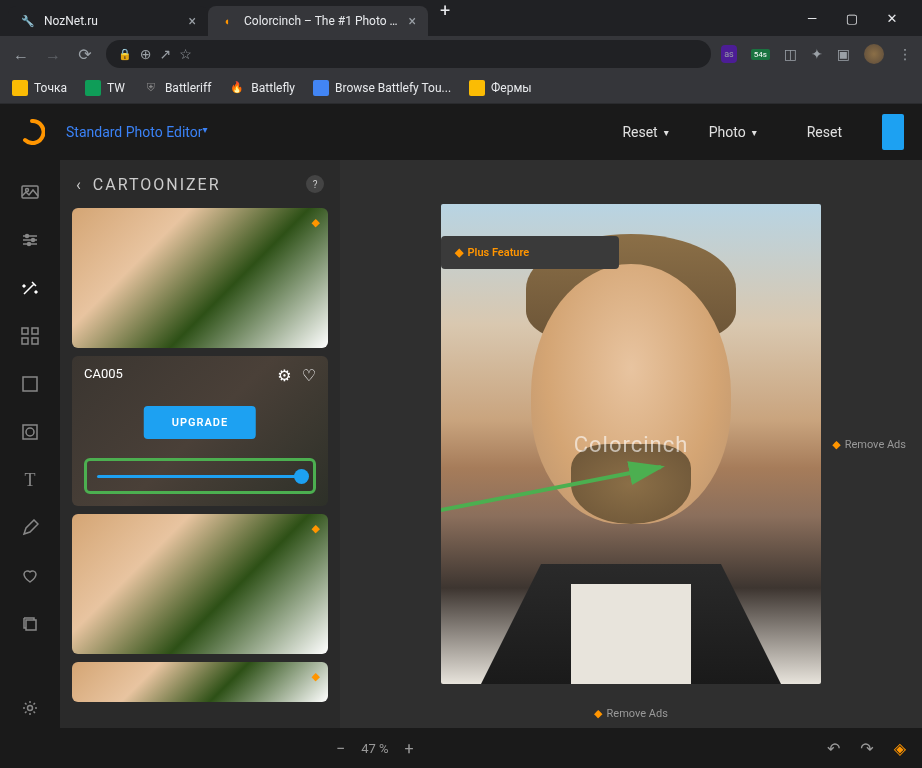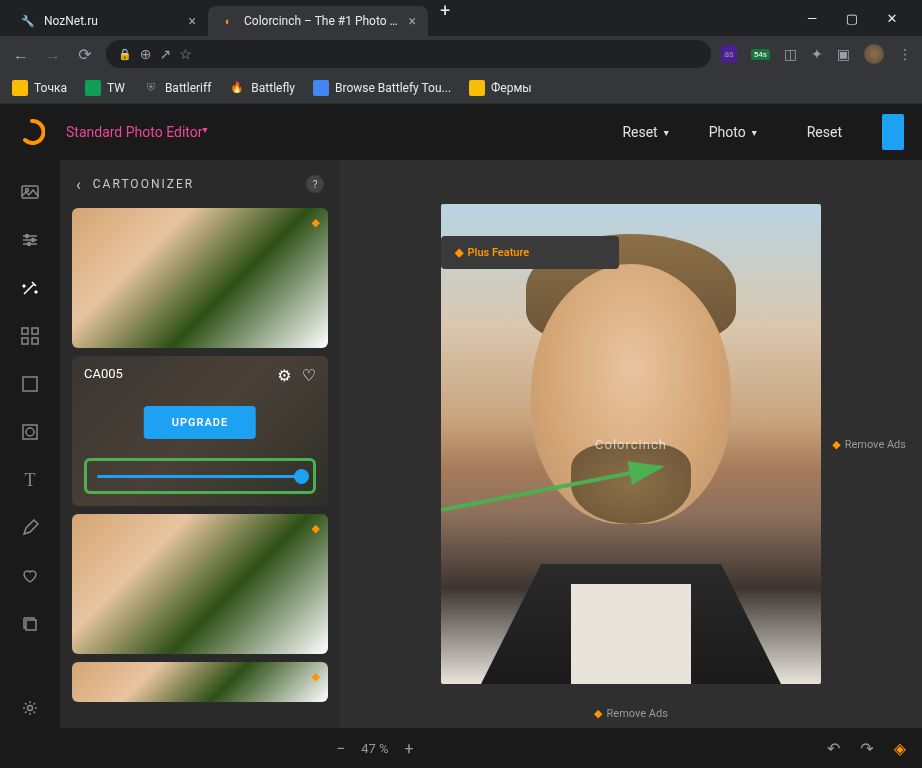--- a/index.html
+++ b/index.html
@@ -21,53 +21,53 @@
 .lock{color:#9aa0a6;font-size:11px}
 .url-text{flex:1}
 .addr-icons{display:flex;gap:14px;align-items:center}
 .addr-icon{color:#9aa0a6;font-size:14px}
 .badge54{background:#1a7340;color:#fff;font-size:8px;padding:1px 3px;border-radius:2px}
 .bookbar{height:32px;background:#35363a;display:flex;padding:0 12px;gap:18px;border-bottom:1px solid #2a2b2e}
 .bookmark{display:flex;align-items:center;gap:6px;font-size:12px;color:#e8eaed}
 .bm-icon{width:16px;height:16px;display:inline-flex;align-items:center;justify-content:center;font-size:11px;border-radius:2px}
 .app-header{height:56px;background:#1a1a1a;display:flex;align-items:center;padding:0 18px;gap:20px}
 .logo{width:28px;height:28px;display:flex;align-items:center;justify-content:center}
-.mode-select{color:#ec4899;font-size:14px;display:flex;align-items:flex-start;}
+.mode-select{color:#3b82f6;font-size:14px;display:flex;align-items:flex-start;}
 .header-spacer{flex:1}
 .header-btn{color:#e0e0e0;font-size:14px;display:flex;align-items:center;gap:6px;padding:0 10px}
 .reset-btn{color:#e0e0e0;font-size:14px;padding:0 20px}
 .blue-btn{width:22px;height:36px;background:#1da1f2;border-radius:2px}
 .app-body{display:flex;height:calc(768px - 36px - 36px - 32px - 56px - 40px)}
 .tool-rail{width:60px;background:#1a1a1a;display:flex;flex-direction:column;align-items:center;padding-top:12px;gap:8px}
 .tool-item{width:40px;height:40px;display:flex;align-items:center;justify-content:center;color:#888;font-size:18px;border-radius:4px}
 .tool-item.active{color:#fff}
 .tool-rail-spacer{flex:1}
 .panel{width:280px;background:#2a2a2a;display:flex;flex-direction:column}
 .panel-head{height:48px;display:flex;align-items:center;padding:0 16px;gap:12px;color:#ccc}
 .panel-back{font-size:16px}
-.panel-title{font-size:12px;letter-spacing:2px;flex:1}
+.panel-title{font-size:16px;letter-spacing:2px;flex:1}
 .panel-help{width:18px;height:18px;border-radius:50%;background:#444;display:flex;align-items:center;justify-content:center;font-size:10px}
 .preset-list{flex:1;overflow:hidden;padding:0 12px}
 .preset{height:140px;border-radius:6px;margin-bottom:8px;position:relative;overflow:hidden;background:linear-gradient(135deg,#d4a574 0%,#e8c4a0 30%,#2d5016 60%,#fff 100%)}
 .preset .diamond{position:absolute;top:8px;right:8px;color:#ff9500;font-size:11px}
 .preset-selected{height:150px;border-radius:6px;margin-bottom:8px;position:relative;background:linear-gradient(135deg,#3a3530 0%,#4a4038 50%,#2d3028 100%)}
 .preset-label{position:absolute;top:10px;left:12px;color:#fff;font-size:13px}
 .preset-icons{position:absolute;top:10px;right:12px;display:flex;gap:10px;color:#fff;font-size:16px}
 .upgrade-btn{position:absolute;top:50px;left:50%;transform:translateX(-50%);background:#1da1f2;color:#fff;font-size:11px;font-weight:600;letter-spacing:1px;padding:10px 28px;border-radius:4px}
 .slider-wrap{position:absolute;bottom:12px;left:12px;right:12px;height:36px;border:3px solid #4caf50;border-radius:6px;display:flex;align-items:center;padding:0 10px}
 .slider-track{flex:1;height:3px;background:#1da1f2;position:relative;border-radius:2px}
 .slider-thumb{position:absolute;right:-6px;top:-6px;width:15px;height:15px;background:#1da1f2;border-radius:50%}
 .canvas-area{flex:1;background:#2f2f2f;position:relative;display:flex;align-items:center;justify-content:center}
 .canvas-img{width:380px;height:480px;background:linear-gradient(180deg,#b8d4e3 0%,#d9c8b0 25%,#c9a47e 45%,#a67c5a 55%,#8b6f5c 65%,#3d3530 80%,#e8e4dc 100%);border-radius:2px;position:relative;overflow:hidden}
 .face-shape{position:absolute;top:60px;left:90px;width:200px;height:260px;background:radial-gradient(ellipse at 50% 40%,#e8c4a0 0%,#d4a574 60%,#b8926e 100%);border-radius:50% 50% 45% 45%}
 .hair-shape{position:absolute;top:30px;left:85px;width:210px;height:110px;background:linear-gradient(180deg,#8b6f47 0%,#6b5437 100%);border-radius:50% 50% 30% 30%}
 .beard{position:absolute;top:240px;left:130px;width:120px;height:80px;background:radial-gradient(ellipse,#8b6f47 0%,#6b5437 100%);border-radius:30% 30% 50% 50%}
 .shirt{position:absolute;bottom:0;left:40px;right:40px;height:120px;background:linear-gradient(180deg,#2a2a2a 0%,#1a1a1a 100%);clip-path:polygon(20% 0,80% 0,100% 100%,0 100%)}
 .shirt-inner{position:absolute;bottom:0;left:130px;width:120px;height:100px;background:#e8e4dc}
-.watermark{position:absolute;top:50%;left:50%;transform:translate(-50%,-50%);color:rgba(255,255,255,0.6);font-size:13px;letter-spacing:1px}
+.watermark{position:absolute;top:50%;left:50%;transform:translate(-50%,-50%);color:rgba(255,255,255,0.6);font-size:22px;letter-spacing:1px}
 .plus-tooltip{position:absolute;top:32px;left:0;background:#3a3a3a;padding:10px 14px;border-radius:4px;width:178px;z-index:10}
 .plus-title{color:#ff9500;font-size:11px;font-weight:600;display:flex;align-items:center;gap:4px}
 .plus-desc{color:#ccc;font-size:10px;margin-top:4px;line-height:1.3}
 .remove-ads-bottom{position:absolute;bottom:8px;left:50%;transform:translateX(-50%);color:#999;font-size:11px;display:flex;align-items:center;gap:4px}
 .remove-ads-right{position:absolute;right:16px;top:50%;transform:translateY(-50%);color:#999;font-size:11px;display:flex;align-items:center;gap:4px}
 .arrow-annotation{position:absolute;top:255px;left:-20px;width:260px;height:60px;pointer-events:none;z-index:20}
 .statusbar{height:40px;background:#1a1a1a;display:flex;align-items:center;padding:0 16px;gap:16px;color:#999;font-size:13px}
 .zoom-controls{display:flex;align-items:center;gap:16px;margin-left:320px}
 .zoom-btn{font-size:16px}
 .zoom-val{}

